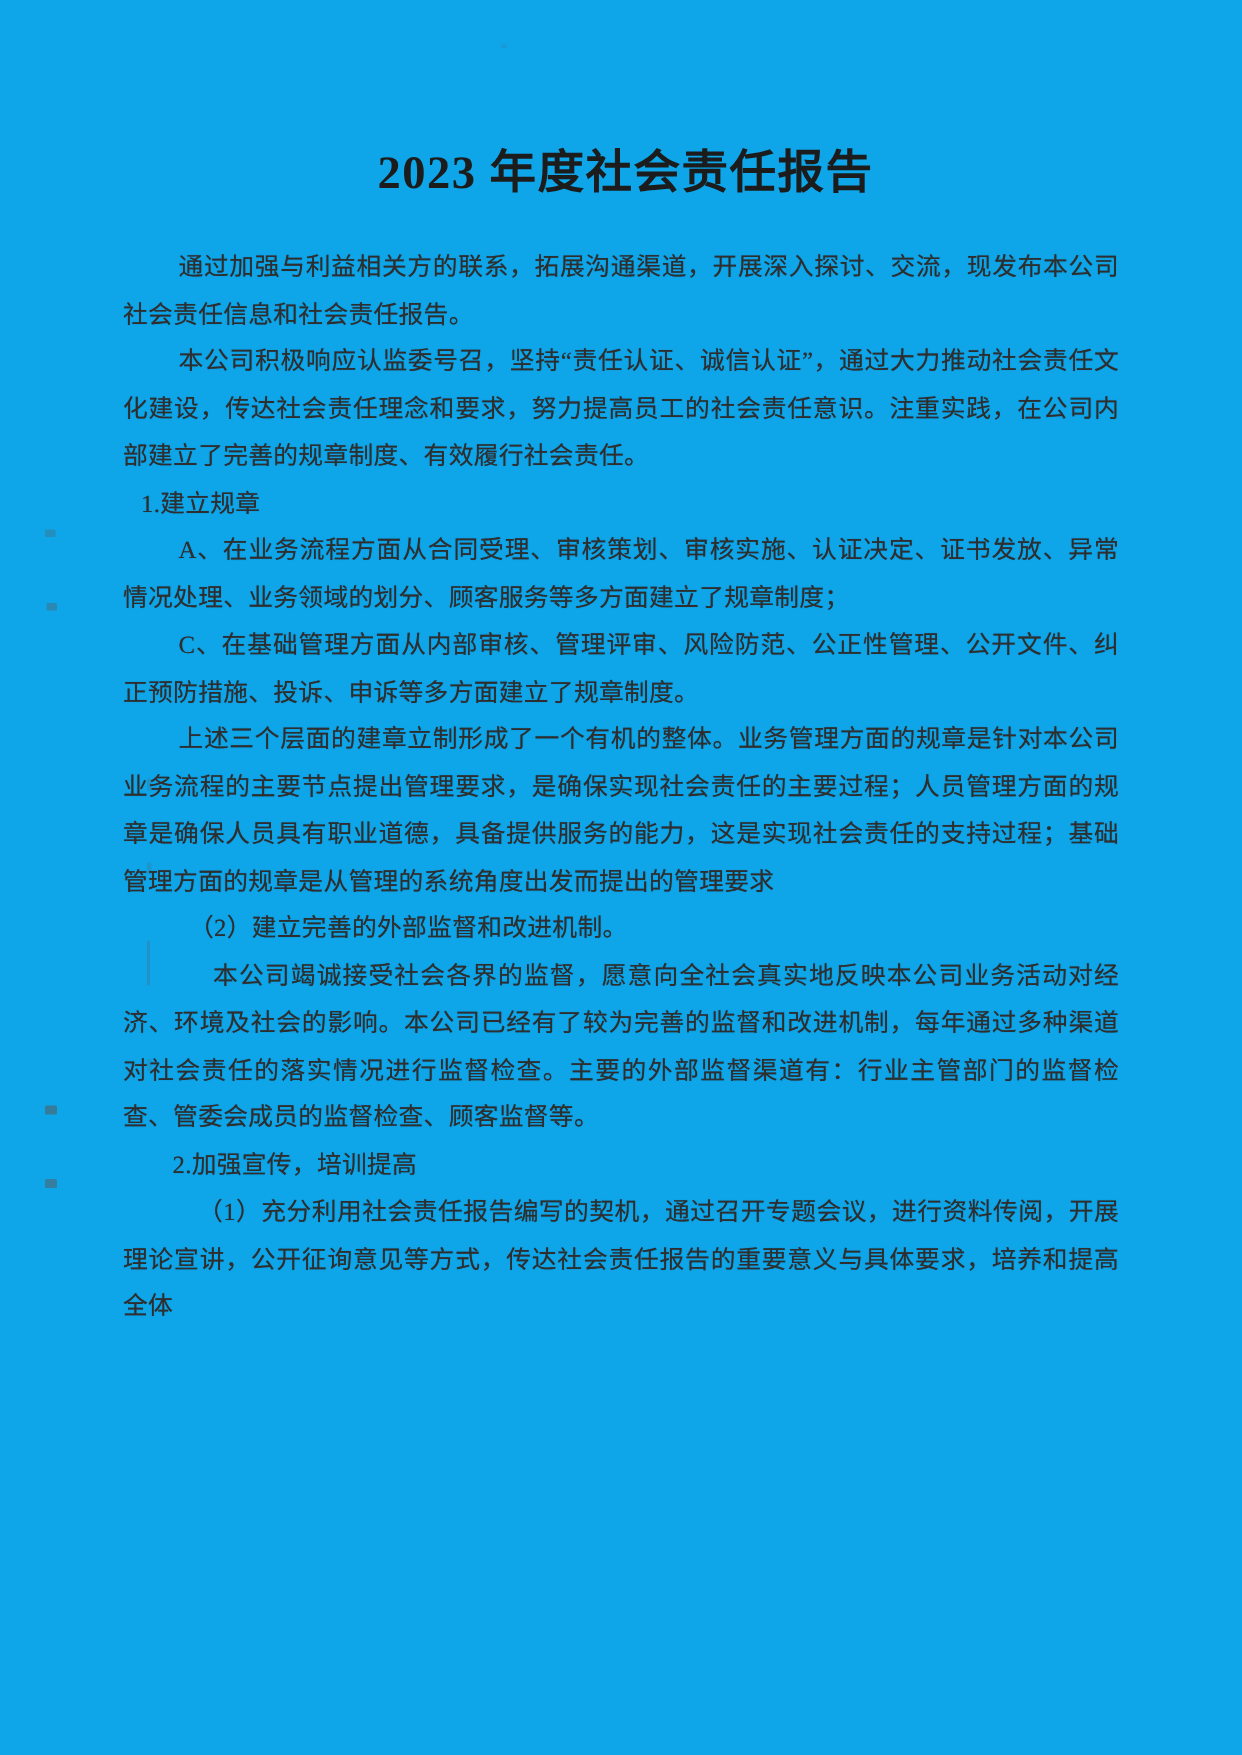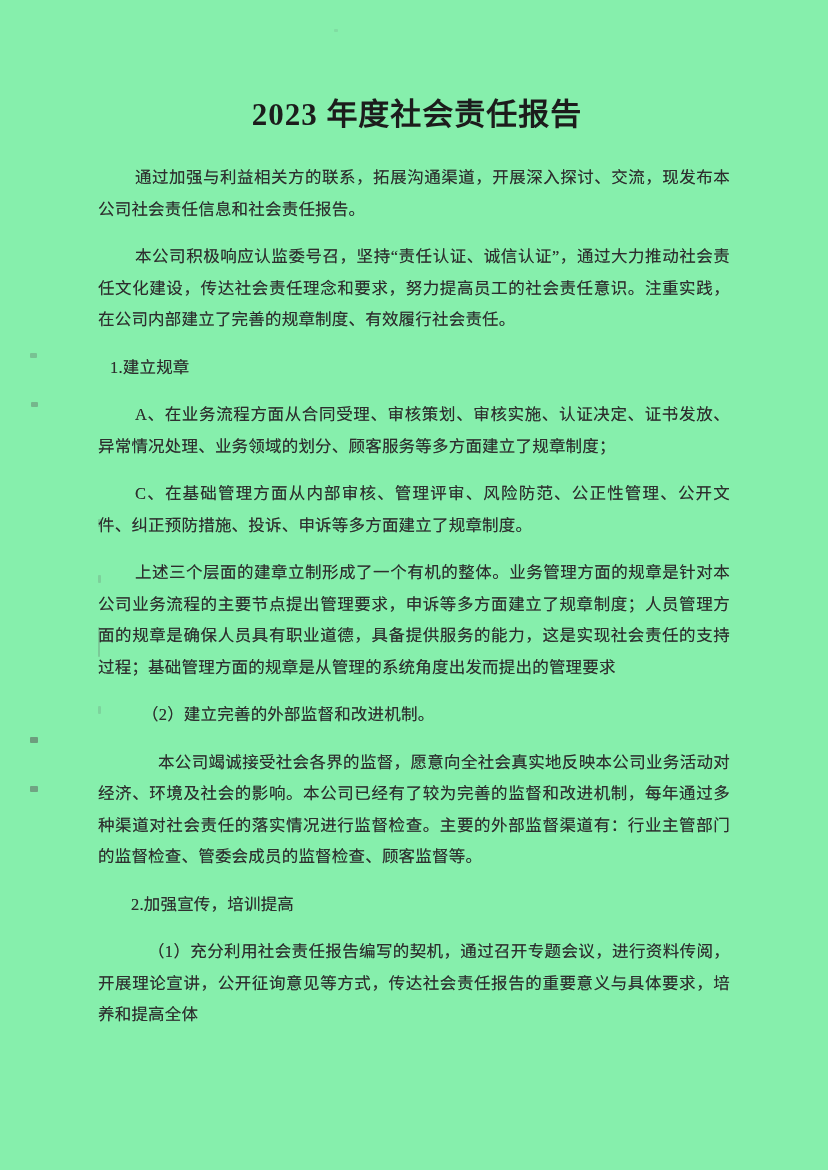--- a/index.html
+++ b/index.html
@@ -5,41 +5,41 @@
   html,body{margin:0;padding:0;}
   body{
     background:#e8e8e8;
     font-family:"Liberation Serif","DejaVu Serif",serif;
   }
   .page{
     position:relative;
     width:828px;
     height:1170px;
     margin:0 auto;
-    background:#86efac;
+    background:#0ea5e9;
     overflow:hidden;
     color:#2b2b2b;
   }
   .content{
     position:absolute;
     left:82px;
     top:92px;
     width:664px;
   }
   .doc-title{
     margin:0 0 24px 6px;
     font-size:31px;
     line-height:46px;
     font-weight:bold;
     text-align:center;
     letter-spacing:1px;
     color:#1c1c1c;
   }
   .body-text p{
-    margin:16px;
+    margin:0;
     font-size:16.5px;
     line-height:31.5px;
     text-align:justify;
     letter-spacing:0.2px;
     color:#2e2e2e;
     text-shadow:0 0 0.5px rgba(40,40,40,0.55);
   }
   .i-std{text-indent:37px;}
   .i-0{text-indent:0;}
   .i-12{text-indent:12px;}
@@ -70,21 +70,21 @@
 
   <div class="content">
     <h1 class="doc-title">2023 年度社会责任报告</h1>
 
     <div class="body-text">
       <p class="i-std">通过加强与利益相关方的联系，拓展沟通渠道，开展深入探讨、交流，现发布本公司社会责任信息和社会责任报告。</p>
       <p class="i-std">本公司积极响应认监委号召，坚持“责任认证、诚信认证”，通过大力推动社会责任文化建设，传达社会责任理念和要求，努力提高员工的社会责任意识。注重实践，在公司内部建立了完善的规章制度、有效履行社会责任。</p>
       <p class="i-12">1.建立规章</p>
       <p class="i-std">A、在业务流程方面从合同受理、审核策划、审核实施、认证决定、证书发放、异常情况处理、业务领域的划分、顾客服务等多方面建立了规章制度；</p>
       <p class="i-std">C、在基础管理方面从内部审核、管理评审、风险防范、公正性管理、公开文件、纠正预防措施、投诉、申诉等多方面建立了规章制度。</p>
-      <p class="i-std">上述三个层面的建章立制形成了一个有机的整体。业务管理方面的规章是针对本公司业务流程的主要节点提出管理要求，申诉等多方面建立了规章制度；人员管理方面的规章是确保人员具有职业道德，具备提供服务的能力，这是实现社会责任的支持过程；基础管理方面的规章是从管理的系统角度出发而提出的管理要求</p>
+      <p class="i-std">上述三个层面的建章立制形成了一个有机的整体。业务管理方面的规章是针对本公司业务流程的主要节点提出管理要求，是确保实现社会责任的主要过程；人员管理方面的规章是确保人员具有职业道德，具备提供服务的能力，这是实现社会责任的支持过程；基础管理方面的规章是从管理的系统角度出发而提出的管理要求</p>
       <p class="i-44">（2）建立完善的外部监督和改进机制。</p>
       <p class="i-60">本公司竭诚接受社会各界的监督，愿意向全社会真实地反映本公司业务活动对经济、环境及社会的影响。本公司已经有了较为完善的监督和改进机制，每年通过多种渠道对社会责任的落实情况进行监督检查。主要的外部监督渠道有：行业主管部门的监督检查、管委会成员的监督检查、顾客监督等。</p>
       <p class="i-33">2.加强宣传，培训提高</p>
       <p class="i-50">（1）充分利用社会责任报告编写的契机，通过召开专题会议，进行资料传阅，开展理论宣讲，公开征询意见等方式，传达社会责任报告的重要意义与具体要求，培养和提高全体</p>
     </div>
   </div>
 
 </div>
 
 </body></html>

